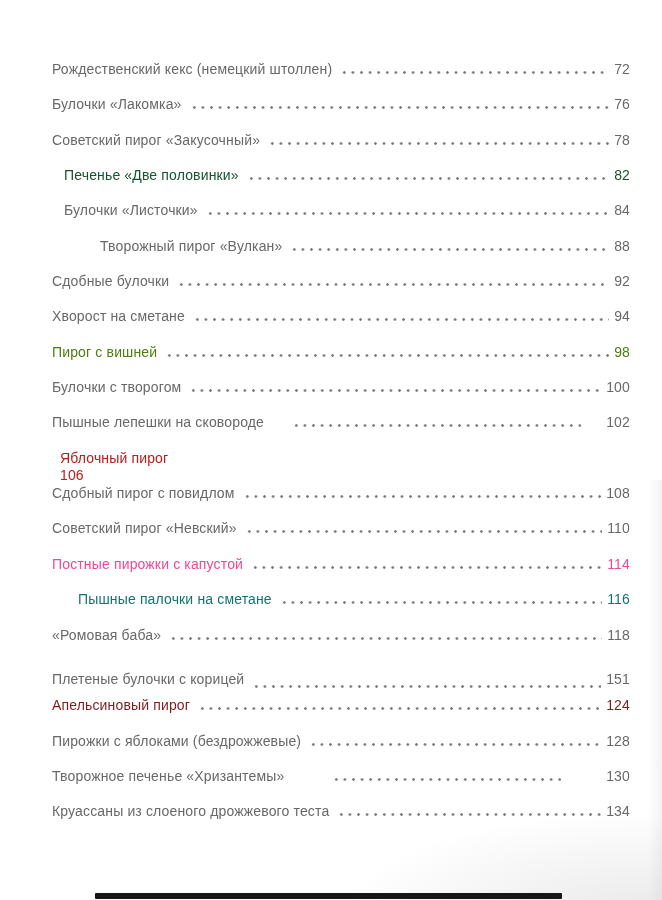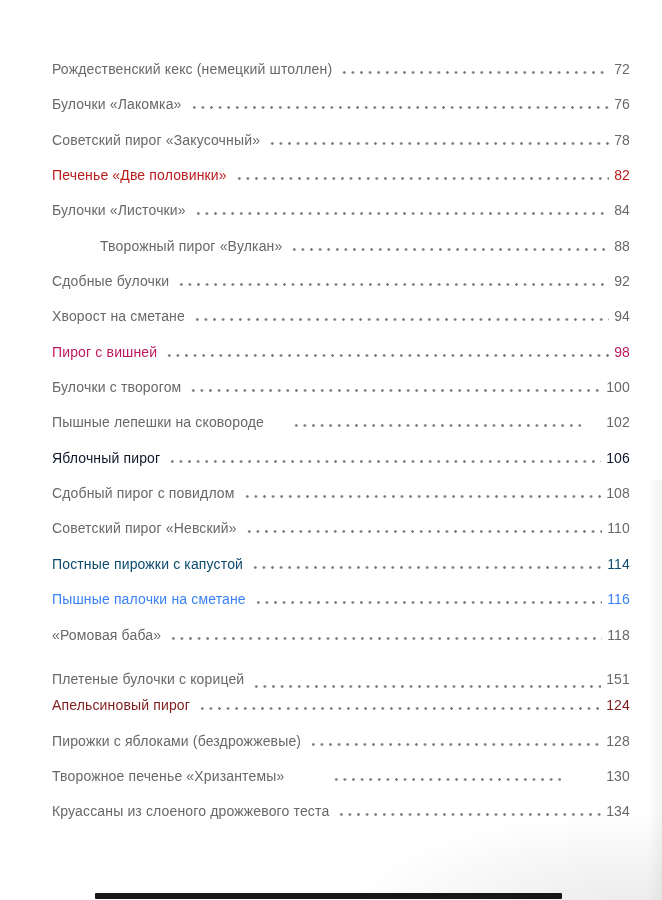--- a/index.html
+++ b/index.html
@@ -98,27 +98,27 @@
     <span class="toc-leader"></span>
     <span class="toc-page">76</span>
   </div>
 
   <div class="toc-row" style="color: rgb(104, 104, 104);">
     <span class="toc-title">Советский пирог «Закусочный»</span>
     <span class="toc-leader"></span>
     <span class="toc-page">78</span>
   </div>
 
-  <div class="toc-row" style="color: #b91c1c;">
+  <div class="toc-row" style="color: #14532d; margin-left: 12px;">
     <span class="toc-title">Печенье «Две половинки»</span>
     <span class="toc-leader"></span>
     <span class="toc-page">82</span>
   </div>
 
-  <div class="toc-row" style="color: rgb(104, 104, 104);">
+  <div class="toc-row" style="color: rgb(104, 104, 104); margin-left: 12px;">
     <span class="toc-title">Булочки «Листочки»</span>
     <span class="toc-leader"></span>
     <span class="toc-page">84</span>
   </div>
 
   <div class="toc-row" style="color: rgb(104, 104, 104); margin-left: 48px;">
     <span class="toc-title">Творожный пирог «Вулкан»</span>
     <span class="toc-leader"></span>
     <span class="toc-page">88</span>
   </div>
@@ -128,63 +128,63 @@
     <span class="toc-leader"></span>
     <span class="toc-page">92</span>
   </div>
 
   <div class="toc-row" style="color: rgb(104, 104, 104);">
     <span class="toc-title">Хворост на сметане</span>
     <span class="toc-leader"></span>
     <span class="toc-page">94</span>
   </div>
 
-  <div class="toc-row" style="color: #be185d;">
+  <div class="toc-row" style="color: #4d7c0f;">
     <span class="toc-title">Пирог с вишней</span>
     <span class="toc-leader"></span>
     <span class="toc-page">98</span>
   </div>
 
   <div class="toc-row" style="color: rgb(104, 104, 104);">
     <span class="toc-title">Булочки с творогом</span>
     <span class="toc-leader"></span>
     <span class="toc-page">100</span>
   </div>
 
   <div class="toc-row" style="color: rgb(104, 104, 104); gap: 20px;">
     <span class="toc-title">Пышные лепешки на сковороде</span>
     <span class="toc-leader"></span>
     <span class="toc-page">102</span>
   </div>
 
-  <div class="toc-row" style="color: #0f172a;">
+  <div class="toc-row" style="color: #b91c1c; flex-direction: column;">
     <span class="toc-title">Яблочный пирог</span>
     <span class="toc-leader"></span>
     <span class="toc-page">106</span>
   </div>
 
   <div class="toc-row" style="color: rgb(104, 104, 104);">
     <span class="toc-title">Сдобный пирог с повидлом</span>
     <span class="toc-leader"></span>
     <span class="toc-page">108</span>
   </div>
 
   <div class="toc-row" style="color: rgb(104, 104, 104);">
     <span class="toc-title">Советский пирог «Невский»</span>
     <span class="toc-leader"></span>
     <span class="toc-page">110</span>
   </div>
 
-  <div class="toc-row" style="color: #0c4a6e;">
+  <div class="toc-row" style="color: #ec4899;">
     <span class="toc-title">Постные пирожки с капустой</span>
     <span class="toc-leader"></span>
     <span class="toc-page">114</span>
   </div>
 
-  <div class="toc-row" style="color: #3b82f6;">
+  <div class="toc-row" style="color: #0f766e; margin-left: 26px;">
     <span class="toc-title">Пышные палочки на сметане</span>
     <span class="toc-leader"></span>
     <span class="toc-page">116</span>
   </div>
 
   <div class="toc-row" style="color: rgb(104, 104, 104);">
     <span class="toc-title">«Ромовая баба»</span>
     <span class="toc-leader"></span>
     <span class="toc-page">118</span>
   </div>

